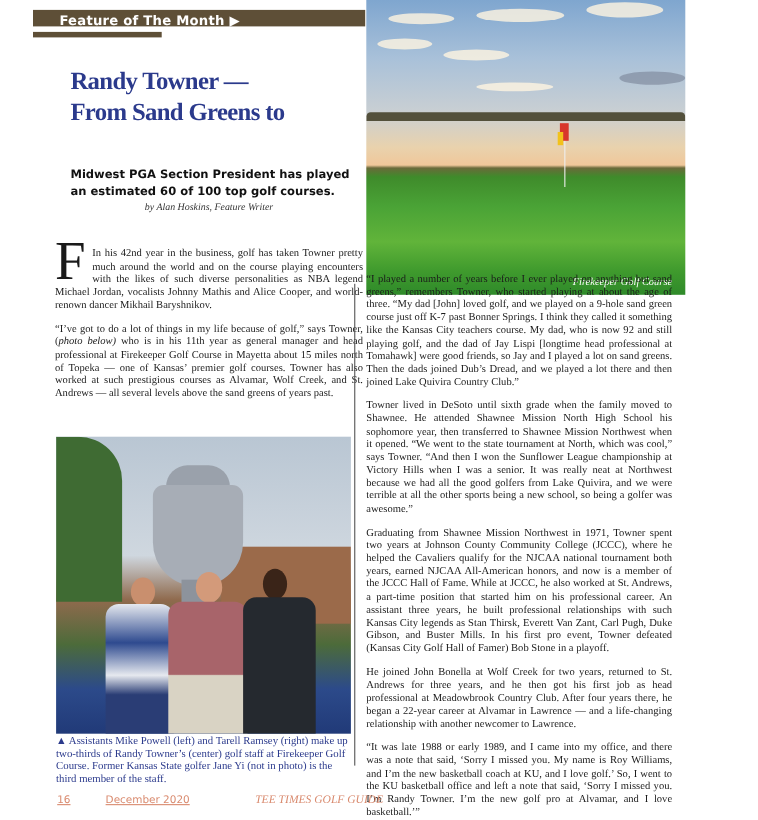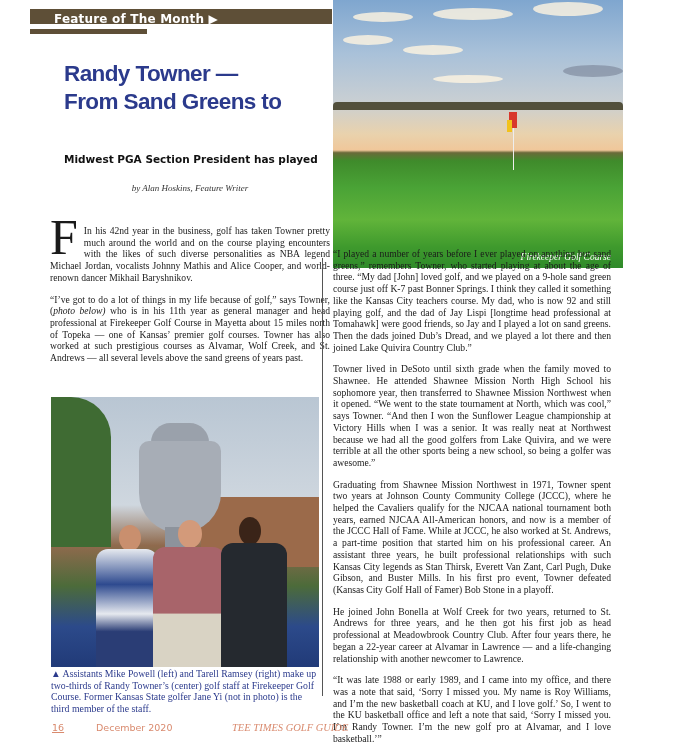--- a/index.html
+++ b/index.html
@@ -16,21 +16,21 @@
   .header-label {
     position: absolute; left: 24px; top: 3px;
     font-family: "DejaVu Sans", sans-serif; font-weight: bold; font-size: 12px;
     color: #ffffff; letter-spacing: 0.2px; white-space: nowrap;
   }
   .header-bar-under {
     position: absolute; left: 30px; top: 29px; width: 117px; height: 5px; background: #5e4f37;
   }
   .title {
     position: absolute; left: 64px; top: 60px; width: 260px;
-    font-family: Liberation Sans, sans-serif; font-weight: bold;
+    font-family: Liberation Serif, serif; font-weight: bold;
     font-size: 22.5px; line-height: 28px; color: #2b3a8c;
     letter-spacing: -0.6px;
   }
   .subtitle {
     position: absolute; left: 64px; top: 152px; width: 270px;
     font-family: "DejaVu Sans", sans-serif; font-weight: bold;
     font-size: 10.5px; line-height: 15px; color: #111;
   }
   .byline {
     position: absolute; left: 50px; top: 183px; width: 280px; text-align: center;
@@ -79,38 +79,39 @@
   .person { position: absolute; border-radius: 12px 12px 0 0; }
   .head { position: absolute; border-radius: 50%; }
   .people-caption {
     position: absolute; left: 51px; top: 668px; width: 270px;
     font-size: 9.8px; line-height: 11.6px; color: #2b3a8c;
   }
   .footer {
     position: absolute; top: 722px; font-size: 10.5px; color: #d98a6e;
   }
   .footer-page { left: 52px; font-family: "DejaVu Sans", sans-serif; font-size: 9.5px; text-decoration: underline; }
-  .footer-date { left: 96px; font-family: "DejaVu Sans", sans-serif; font-size: 9.5px; }
+  .footer-date { left: 96px; font-family: "DejaVu Sans", sans-serif; font-size: 9.5px; text-decoration: underline; }
   .footer-pub { left: 232px; font-style: italic; font-family: "Liberation Serif", serif; }
 </style>
 </head>
 <body>
 
 <div class="header-bar">
   <span class="header-label">Feature of The Month ▶</span>
 </div>
 <div class="header-bar-under"></div>
 
 <div class="title">
   <div>Randy Towner —</div>
   <div>From Sand Greens to</div>
 </div>
 
 <div class="subtitle">
   <div>Midwest PGA Section President has played</div>
+  <div>an estimated 60 of 100 top golf courses.</div>
 </div>
 
 <div class="byline">by Alan Hoskins, Feature Writer</div>
 
 <div class="col left-col">
   <p>
     <span class="dropcap">F</span>
   </p>
   <p>In his 42nd year in the business, golf has taken Towner pretty much around the world and on the course playing encounters with the likes of such diverse personalities as NBA legend Michael Jordan, vocalists Johnny Mathis and Alice Cooper, and world-renown dancer Mikhail Baryshnikov.</p>
   <p><span>“I’ve got to do a lot of things in my life because of golf,” says Towner, (</span><em>photo below)</em><span> who is in his 11th year as general manager and head professional at Firekeeper Golf Course in Mayetta about 15 miles north of Topeka — one of Kansas’ premier golf courses. Towner has also worked at such prestigious courses as Alvamar, Wolf Creek, and St. Andrews — all several levels above the sand greens of years past.</span></p>

